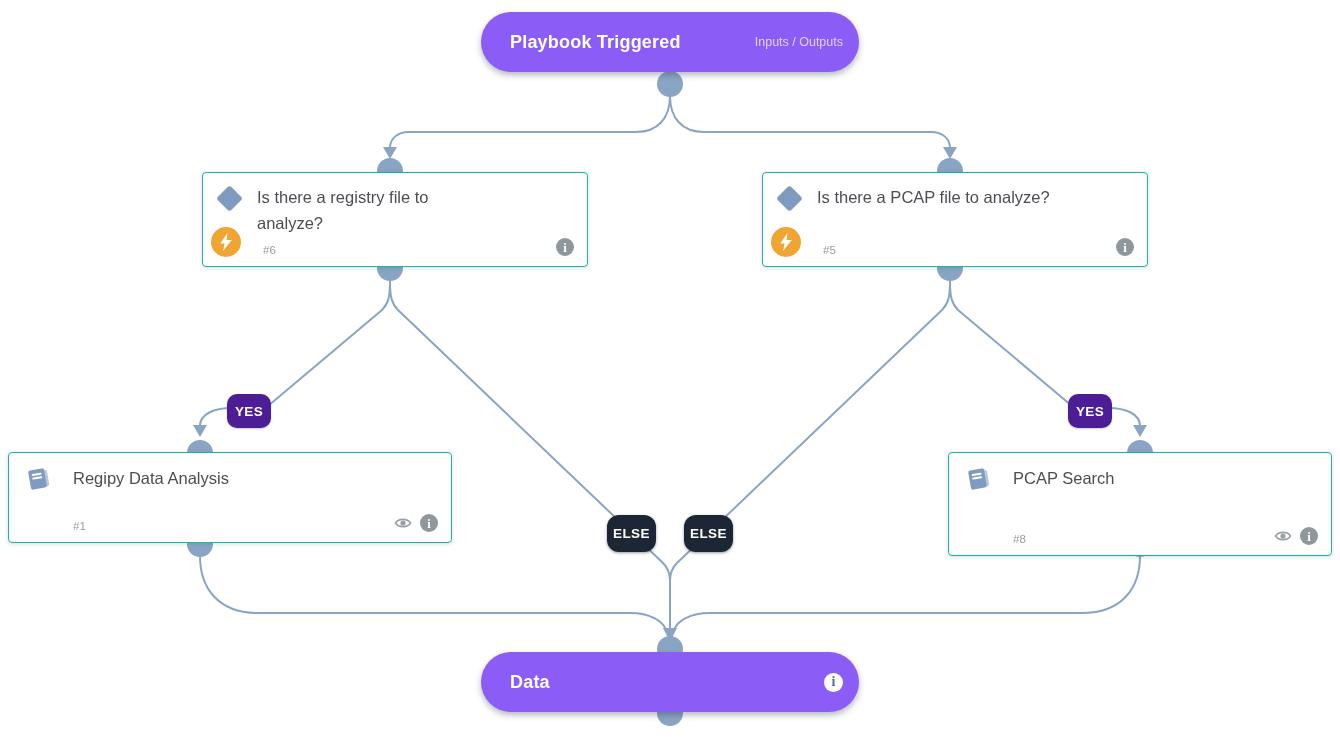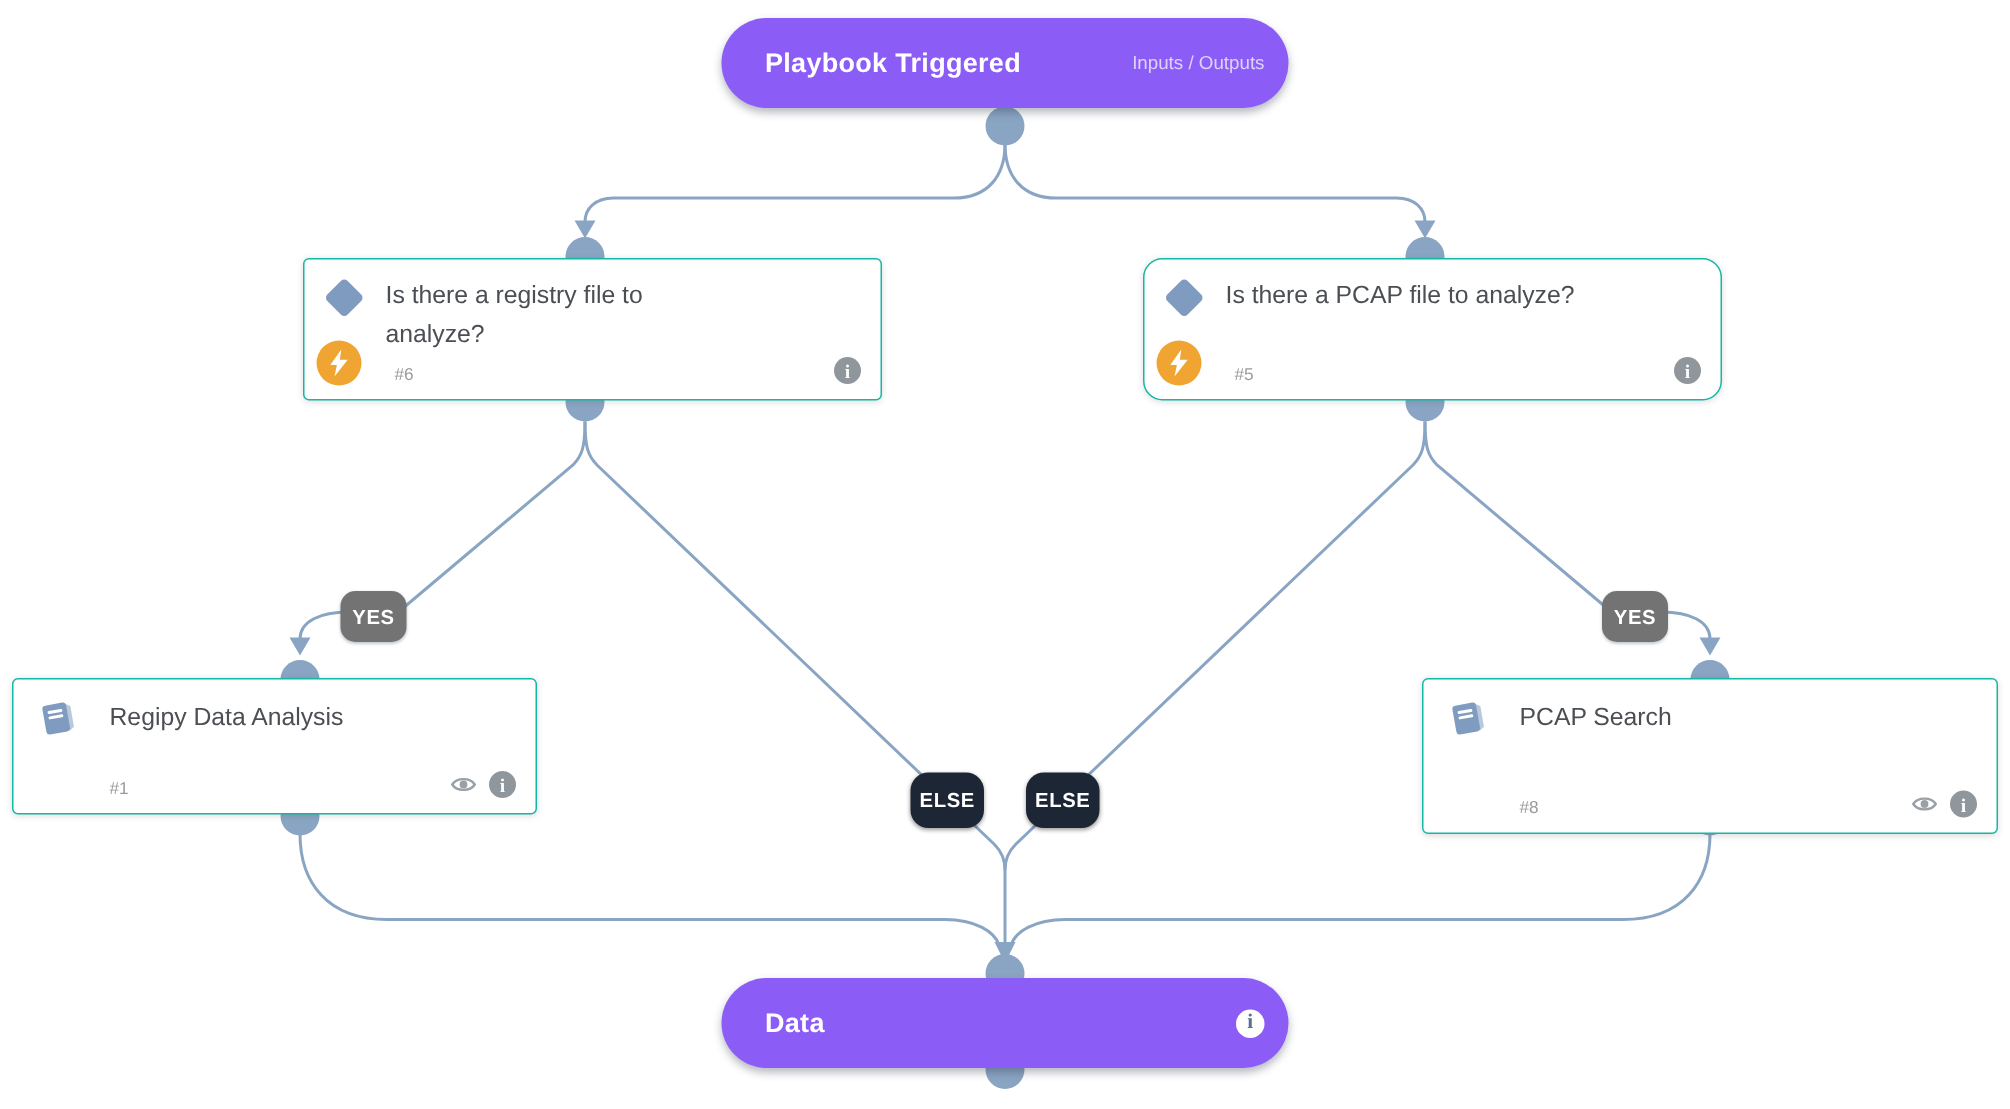--- a/index.html
+++ b/index.html
@@ -53,21 +53,21 @@
     font-family:"Liberation Serif",serif;font-weight:700;font-size:13px;line-height:1;cursor:pointer;
   }
   .eye-wrap{position:absolute;right:38px;bottom:10px;width:20px;height:18px;cursor:pointer;}
   .book-wrap{position:absolute;left:16px;top:12px;width:28px;height:28px;}
 
   
   .branch-badge{
     position:absolute;z-index:4;display:flex;align-items:center;justify-content:center;
     color:#ffffff;font-size:13.5px;font-weight:700;letter-spacing:.4px;border-radius:10px;
   }
-  .yes{width:44px;height:34px;background:#737373;box-shadow:0 1px 2px rgba(60,80,110,.3);}
+  .yes{width:44px;height:34px;background:#4c1d95;box-shadow:0 1px 2px rgba(60,80,110,.3);}
   .else{width:49px;height:37px;background:#1d2634;box-shadow:0 1px 3px rgba(0,0,0,.4);border-radius:12px;}
 </style>
 </head>
 <body>
 
 <div id="canvas">
 
   <svg class="connectors" width="1340" height="739" viewBox="0 0 1340 739">
     <g stroke="#8aa5c4" stroke-width="2" fill="none">
 
@@ -120,39 +120,39 @@
     <div class="card-title w-narrow">Is there a registry file to analyze?</div>
     <span class="bolt-badge">
       <svg width="16" height="18" viewBox="0 0 16 18">
           <path d="M9.5 0 L2.2 10.4 H6.6 L5.0 18 L13.8 6.9 H8.6 Z" fill="#ffffff"></path>
         </svg>
     </span>
     <span class="card-number">#6</span>
     <span class="info-gray">i</span>
   </div>
 
-  <div class="card" style="left:762px;top:172px;width:386px;height:95px;border-radius:13px;">
+  <div class="card" style="left:762px;top:172px;width:386px;height:95px;">
     <span class="diamond"></span>
     <div class="card-title">Is there a PCAP file to analyze?</div>
     <span class="bolt-badge">
       <svg width="16" height="18" viewBox="0 0 16 18">
           <path d="M9.5 0 L2.2 10.4 H6.6 L5.0 18 L13.8 6.9 H8.6 Z" fill="#ffffff"></path>
         </svg>
     </span>
     <span class="card-number">#5</span>
     <span class="info-gray">i</span>
   </div>
 
   <div class="branch-badge yes" style="left:227px;top:394px;">YES</div>
   <div class="branch-badge yes" style="left:1068px;top:394px;">YES</div>
 
   <div class="branch-badge else" style="left:607px;top:515px;">ELSE</div>
   <div class="branch-badge else" style="left:684px;top:515px;">ELSE</div>
 
-  <div class="card task" style="left:8px;top:452px;width:350px;height:91px;padding-left:44px;">
+  <div class="card task" style="left:8px;top:452px;width:444px;height:91px;padding-left:44px;">
     <span class="book-wrap">
       <svg width="28" height="28" viewBox="0 0 28 28">
         <g transform="rotate(-10 14 14)">
           <path d="M20 5 l3.2 2.2 v14 l-3.2 2.2 Z" fill="#b9c9dc"></path>
           <rect x="4.5" y="4" width="16" height="19.5" rx="2.2" fill="#7f9cc0"></rect>
           <rect x="7.5" y="8" width="10" height="2" rx="1" fill="#ffffff"></rect>
           <rect x="7.5" y="11.6" width="10" height="2" rx="1" fill="#ffffff"></rect>
         </g>
       </svg>
     </span>

